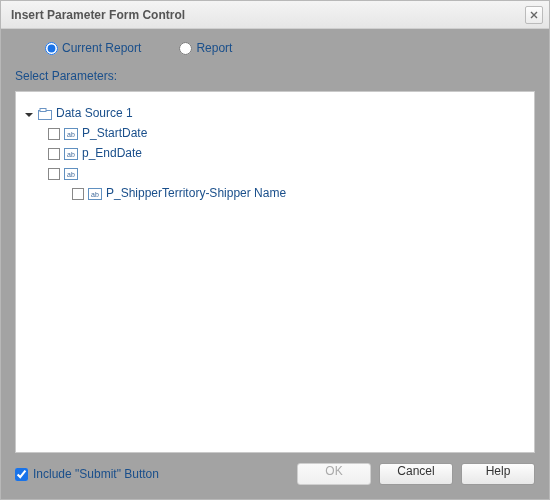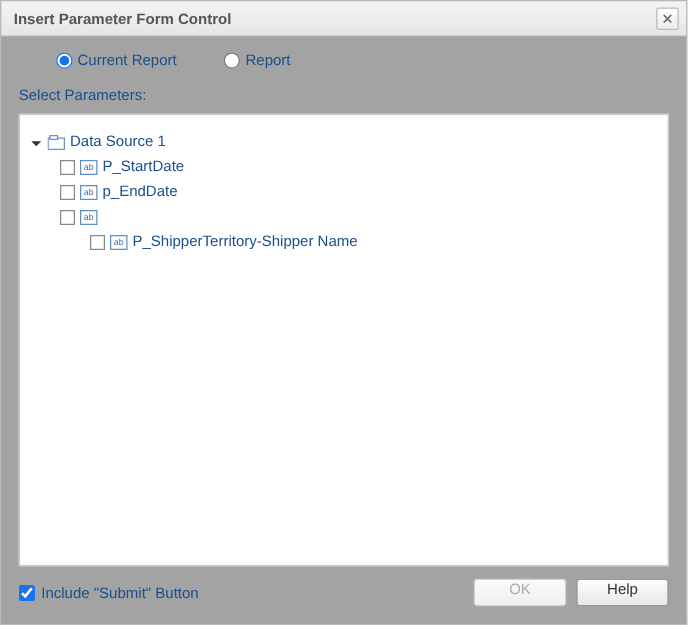--- a/index.html
+++ b/index.html
@@ -216,16 +216,19 @@
 
   <div class="footer-row">
     <label class="include-check">
       <input type="checkbox" checked="" style="">
       <span>Include "Submit" Button</span>
     </label>
     <div class="btn disabled">
         <span>OK</span>
       </div>
     <div class="btn">
+        <span>Cancel</span>
+      </div>
+    <div class="btn">
         <span>Help</span>
       </div>
   </div>
 </div>
 
 </body></html>

